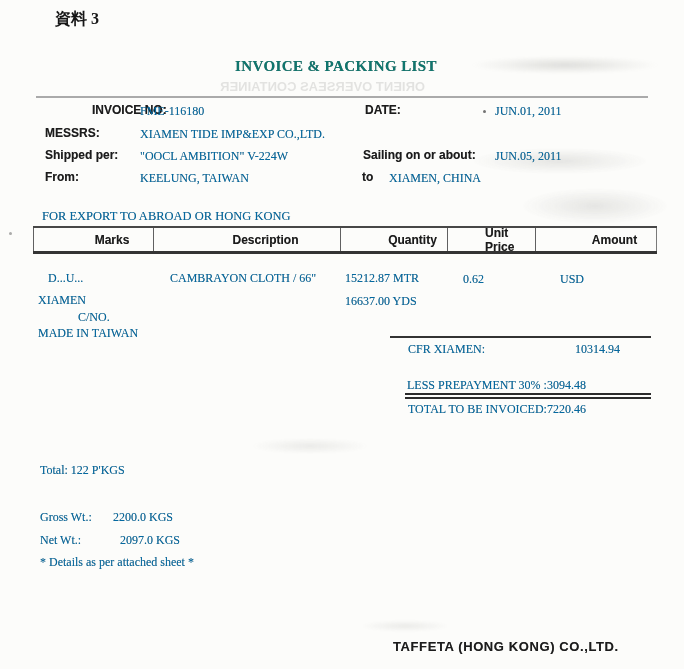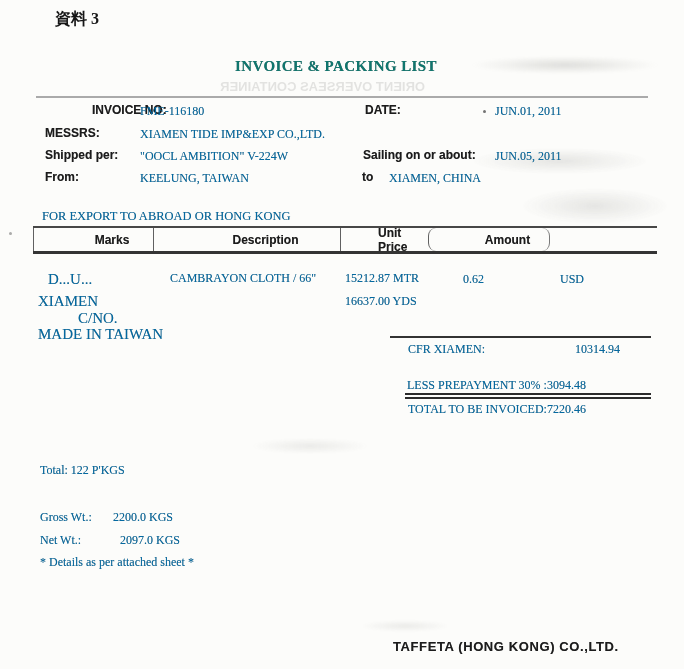--- a/index.html
+++ b/index.html
@@ -4,21 +4,21 @@
 <style>
   html,body{margin:0;padding:0;background:#f6f6f3;}
   .sheet{
     position:relative;width:684px;height:669px;margin:0;
     background:#fcfcfa;overflow:hidden;
     font-family:"Liberation Serif", serif;color:#262626;
   }
   .abs{position:absolute;white-space:nowrap;}
   .lbl{font-family:"Liberation Sans", sans-serif;font-weight:bold;font-size:12px;color:#1c1c1c;text-shadow:0 0 .4px rgba(0,0,0,.45);}
   .val{font-family:"Liberation Serif", serif;font-size:12px;color:#0369a1;text-shadow:0 0 .4px rgba(0,0,0,.35);}
-  .small{font-size:15px;}
+  .small{font-size:12px;}
   .corner-label{left:55px;top:9px;font-size:16px;font-weight:600;color:#161616;font-family:"Liberation Serif", serif;}
   .doc-title{left:0;top:58px;width:672px;text-align:center;font-size:15px;font-weight:bold;
     letter-spacing:.4px;color:#0f766e;font-family:"Liberation Serif", serif;text-shadow:0 0 .5px rgba(0,0,0,.5);}
   
   .rule{position:absolute;background:#8f8f8f;}
   .rule-top{left:36px;top:96px;width:612px;height:2px;opacity:.75;}
   .rule-cfr{left:390px;top:336px;width:261px;height:2px;background:#333;}
   .rule-less-a{left:405px;top:393px;width:246px;height:2px;background:#2b2b2b;}
   .rule-less-b{left:405px;top:397px;width:246px;height:2px;background:#2b2b2b;}
   
@@ -35,21 +35,21 @@
     position:absolute;left:33px;top:226px;width:624px;height:23px;display:flex;
     border-top:2px solid #474747;border-bottom:3px solid #343434;box-sizing:content-box;
   }
   .thead .cell{
     display:flex;align-items:center;justify-content:center;box-sizing:border-box;
     border-left:1px solid #606060;
     font-family:"Liberation Sans", sans-serif;font-weight:bold;font-size:12px;color:#1b1b1b;
     text-shadow:0 0 .4px rgba(0,0,0,.4);
     padding-left:37px;
   }
-  .thead .cell:last-child{border-right:1px solid #7a7a7a;border-radius:8px;}
+  .thead .cell:last-child{border-right:1px solid #7a7a7a;}
   .w-marks{width:120px;} .w-desc{width:187px;} .w-qty{width:107px;} .w-unit{width:88px;} .w-amt{width:122px;}
   
   .p-marks0{left:48px;top:271px;} .p-marks1{left:38px;top:293px;}
   .p-marks2{left:38px;top:310px;padding-left:40px;} .p-marks3{left:38px;top:326px;}
   .p-desc{left:170px;top:271px;}
   .p-qty0{left:345px;top:271px;} .p-qty1{left:345px;top:294px;}
   .p-unit{left:463px;top:272px;} .p-amt{left:560px;top:272px;}
   
   .p-cfr-l{left:408px;top:342px;} .p-cfr-v{left:575px;top:342px;}
   .p-less{left:407px;top:378px;}
@@ -111,20 +111,21 @@
   <div class="abs lbl p-from-l">From:</div>
   <div class="abs val p-from-v">KEELUNG, TAIWAN</div>
   <div class="abs lbl p-to-l">to</div>
   <div class="abs val p-to-v">XIAMEN, CHINA</div>
 
   <div class="abs val p-export">FOR EXPORT TO ABROAD OR HONG KONG</div>
 
   <div class="thead">
     <div class="cell w-marks">Marks</div>
     <div class="cell w-desc">Description</div>
+    <div class="cell w-qty">Quantity</div>
     <div class="cell w-unit">Unit Price</div>
     <div class="cell w-amt">Amount</div>
   </div>
 
   <div class="abs val small p-marks0">D...U...</div>
   <div class="abs val small p-marks1">XIAMEN</div>
   <div class="abs val small p-marks2">C/NO.</div>
   <div class="abs val small p-marks3">MADE IN TAIWAN</div>
 
   <div class="abs val p-desc">CAMBRAYON CLOTH / 66"</div>

